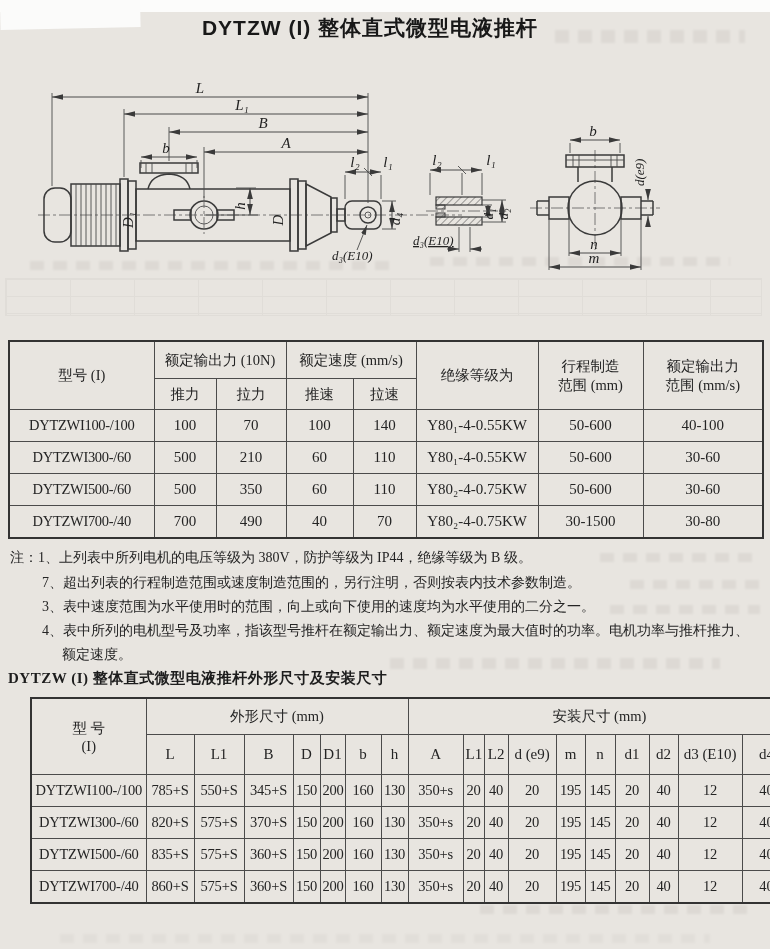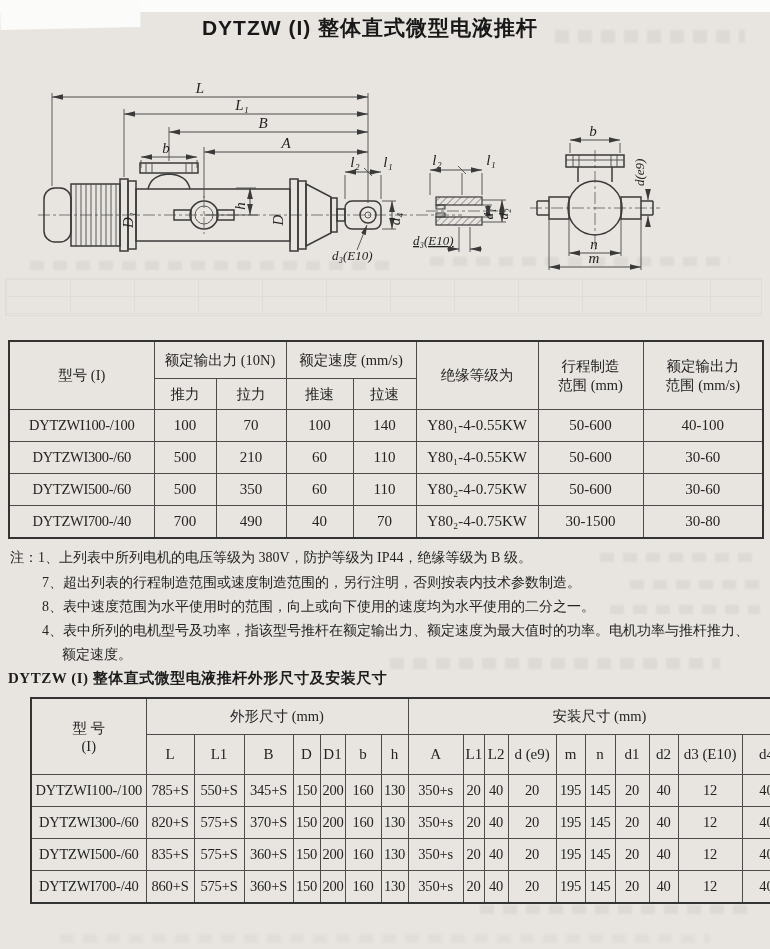--- a/index.html
+++ b/index.html
@@ -334,21 +334,21 @@
           <td>70</td>
           <td>Y80₂-4-0.75KW</td>
           <td>30-1500</td>
           <td>30-80</td>
         </tr>
       </tbody>
   </table>
 
   <div class="note-line" id="note1-0">注：1、上列表中所列电机的电压等级为 380V，防护等级为 IP44，绝缘等级为 B 级。</div>
   <div class="note-line" id="note1-1">7、超出列表的行程制造范围或速度制造范围的，另行注明，否则按表内技术参数制造。</div>
-  <div class="note-line" id="note1-2">8、表中速度范围为水平使用时的范围，向上或向下使用的速度均为水平使用的二分之一。</div>
+  <div class="note-line" id="note1-2">3、表中速度范围为水平使用时的范围，向上或向下使用的速度均为水平使用的二分之一。</div>
   <div class="note-line" id="note1-3">4、表中所列的电机型号及功率，指该型号推杆在额定输出力、额定速度为最大值时的功率。电机功率与推杆推力、</div>
   <div class="note-line" id="note1-4">额定速度。</div>
 
   <div id="caption2" class="caption">DYTZW (I) 整体直式微型电液推杆外形尺寸及安装尺寸</div>
 
   <table id="dim-table">
     <colgroup>
       <col style="width:115px">
         <col style="width:48px">
         <col style="width:50px">

